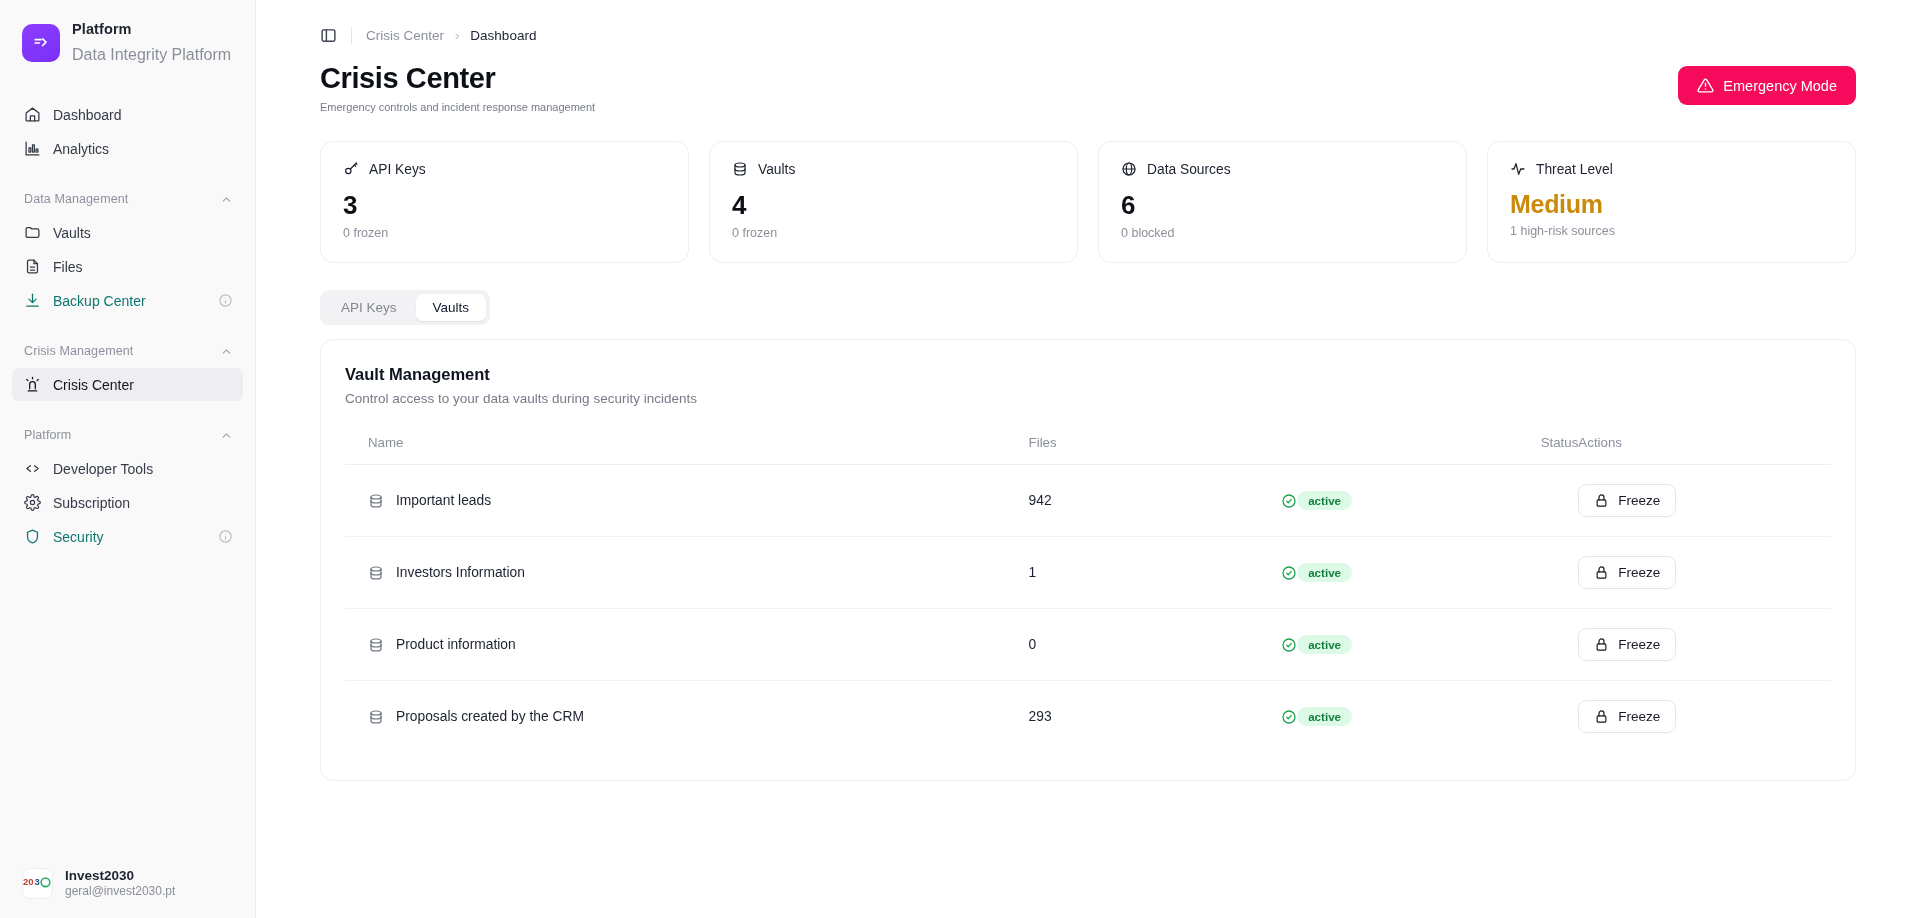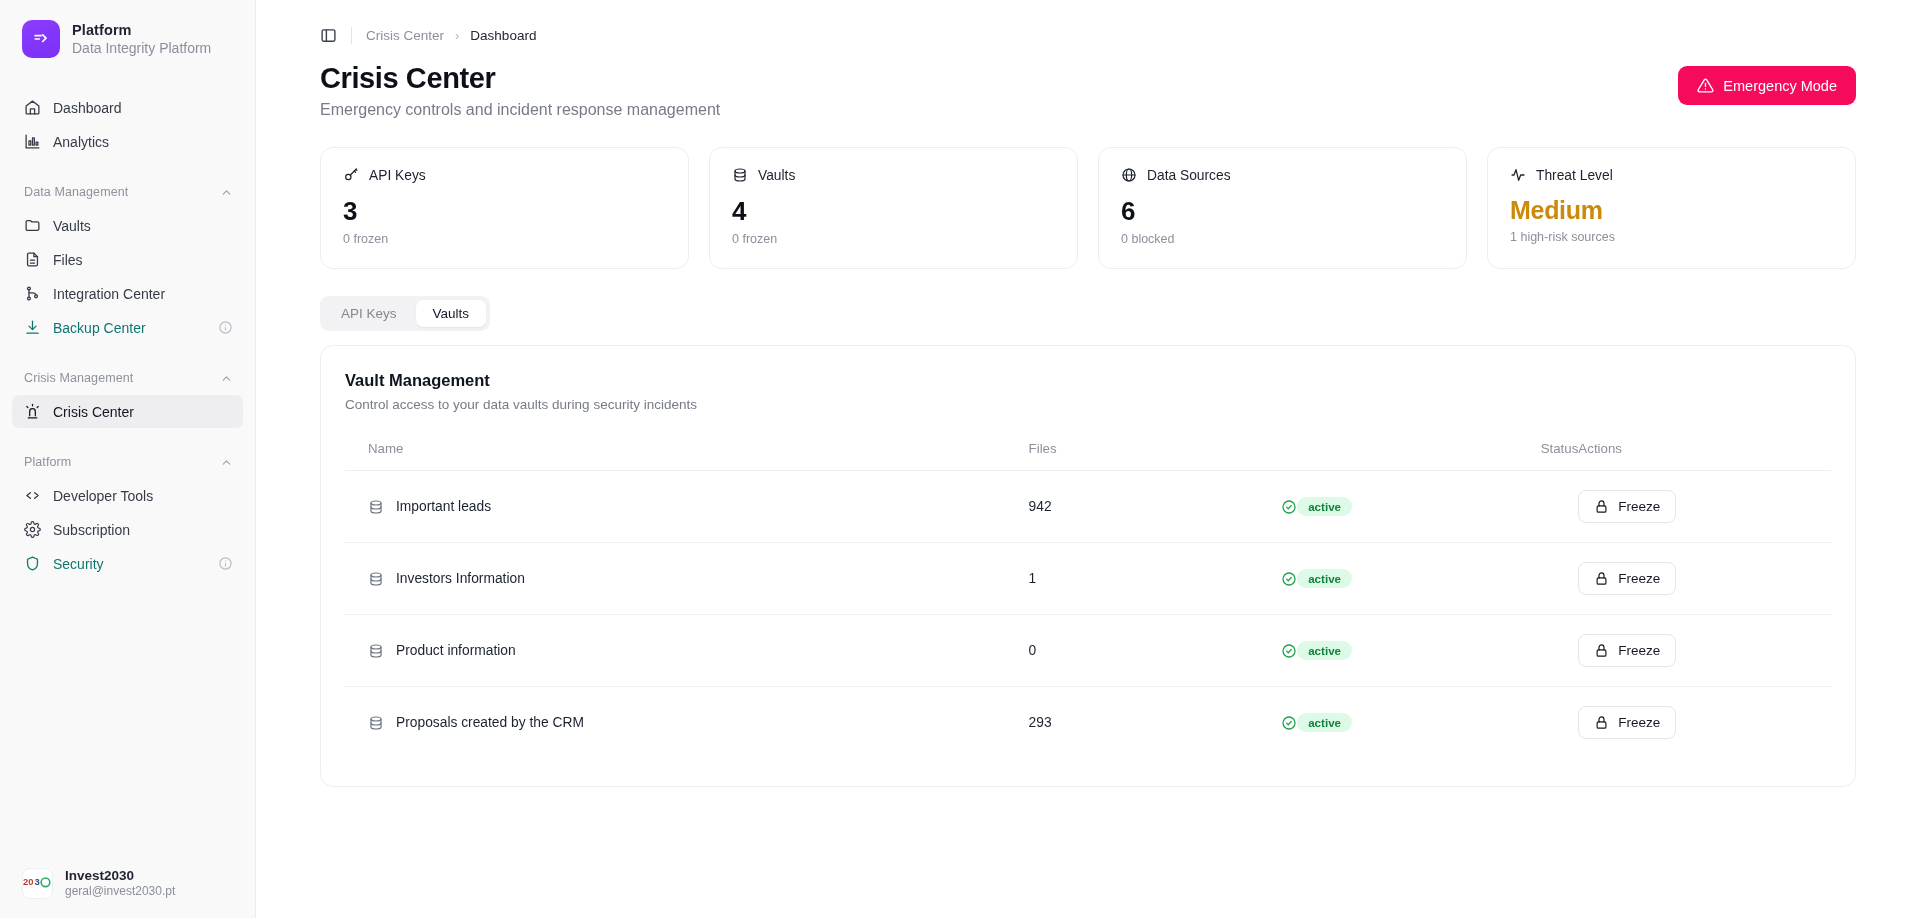--- a/index.html
+++ b/index.html
@@ -22,21 +22,21 @@
   }
   .brand { display: flex; align-items: center; gap: 12px; padding: 20px 16px 10px 22px; }
   .brand-logo {
     width: 38px; height: 38px; border-radius: 10px;
     background: linear-gradient(150deg, #8b3dff 0%, #7b2ff7 100%);
     display: flex; align-items: center; justify-content: center;
     flex: 0 0 38px;
   }
   .brand-text { display: flex; flex-direction: column; line-height: 1.25; }
   .brand-title { font-size: 14.5px; font-weight: 700; color: #1f2430; letter-spacing: .1px;}
-  .brand-sub { font-size: 14px; color: #8a8f9b; margin-top: 1px; }
+  .brand-sub { font-size: 16px; color: #8a8f9b; margin-top: 7px; }
 
   .nav { padding: 22px 12px 0 12px; flex: 1 1 auto; overflow: hidden; }
   .nav-group { margin-bottom: 4px; }
   .group-head {
     display: flex; align-items: center; justify-content: space-between;
     padding: 9px 10px 9px 12px;
     font-size: 12.5px; color: #8d929d; letter-spacing: .1px;
     cursor: pointer; user-select: none;
   }
   .chev { width: 13px; height: 13px; color: #9aa0ab; display:block; }
@@ -73,21 +73,21 @@
   .topbar { display: flex; align-items: center; gap: 14px; padding: 22px 0 0 64px; height: 48px;}
   .panel-toggle { width: 17px; height: 17px; color: #3c4250; cursor: pointer; }
   .vdiv { width: 1px; height: 17px; background: #e2e4e9; }
   .crumbs { display: flex; align-items: center; gap: 11px; font-size: 13.5px; }
   .crumb-muted { color: #8b909b; cursor: pointer; }
   .crumb-sep { color: #b6bac3; font-size: 13px; }
   .crumb-cur { color: #212735; }
 
   .pagehead { display: flex; align-items: flex-start; justify-content: space-between; padding: 14px 64px 0 64px; }
   .page-title { font-size: 29px; font-weight: 700; letter-spacing: -0.4px; color: #0d1117; }
-  .page-sub { font-size: 16px; color: #767b87; margin-top: 6px; }
+  .page-sub { font-size: 11px; color: #767b87; margin-top: 6px; }
   .btn-emergency {
     display: inline-flex; align-items: center; gap: 9px;
     background: #f50a5c; color: #fff;
     border: none; border-radius: 9px;
     padding: 11px 19px; font-size: 14.5px; font-family: Liberation Sans, sans-serif;
     cursor: pointer; margin-top: 4px;
   }
   .btn-emergency svg { width: 17px; height: 17px; }
 
   .stats { display: flex; gap: 20px; padding: 28px 64px 0 64px; }
@@ -202,30 +202,20 @@
           <span class="lbl">Vaults</span>
         </div>
         <div class="nav-item">
           <svg class="ico" viewBox="0 0 24 24" fill="none" stroke="currentColor" stroke-width="1.8" stroke-linecap="round" stroke-linejoin="round">
               <path d="M14 3H7a2 2 0 0 0-2 2v14a2 2 0 0 0 2 2h10a2 2 0 0 0 2-2V8z"></path>
               <path d="M14 3v5h5"></path>
               <path d="M9 13h6M9 17h6"></path>
             </svg>
           <span class="lbl">Files</span>
         </div>
-        <div class="nav-item">
-          <svg class="ico" viewBox="0 0 24 24" fill="none" stroke="currentColor" stroke-width="1.8" stroke-linecap="round" stroke-linejoin="round">
-              <circle cx="7" cy="5" r="2"></circle>
-              <circle cx="7" cy="19" r="2"></circle>
-              <circle cx="17" cy="16" r="2"></circle>
-              <path d="M7 7v10"></path>
-              <path d="M7 11h6a4 4 0 0 1 4 3"></path>
-            </svg>
-          <span class="lbl">Integration Center</span>
-        </div>
         <div class="nav-item disabled">
           <svg class="ico" viewBox="0 0 24 24" fill="none" stroke="currentColor" stroke-width="1.8" stroke-linecap="round" stroke-linejoin="round">
               <path d="M12 3v11"></path>
               <path d="M7 10l5 5 5-5"></path>
               <path d="M4 20h16"></path>
             </svg>
           <span class="lbl">Backup Center</span>
           <svg class="info" viewBox="0 0 24 24" fill="none" stroke="currentColor" stroke-width="1.8" stroke-linecap="round" stroke-linejoin="round">
               <circle cx="12" cy="12" r="9"></circle>
               <path d="M12 16v-4M12 8h.01"></path>

